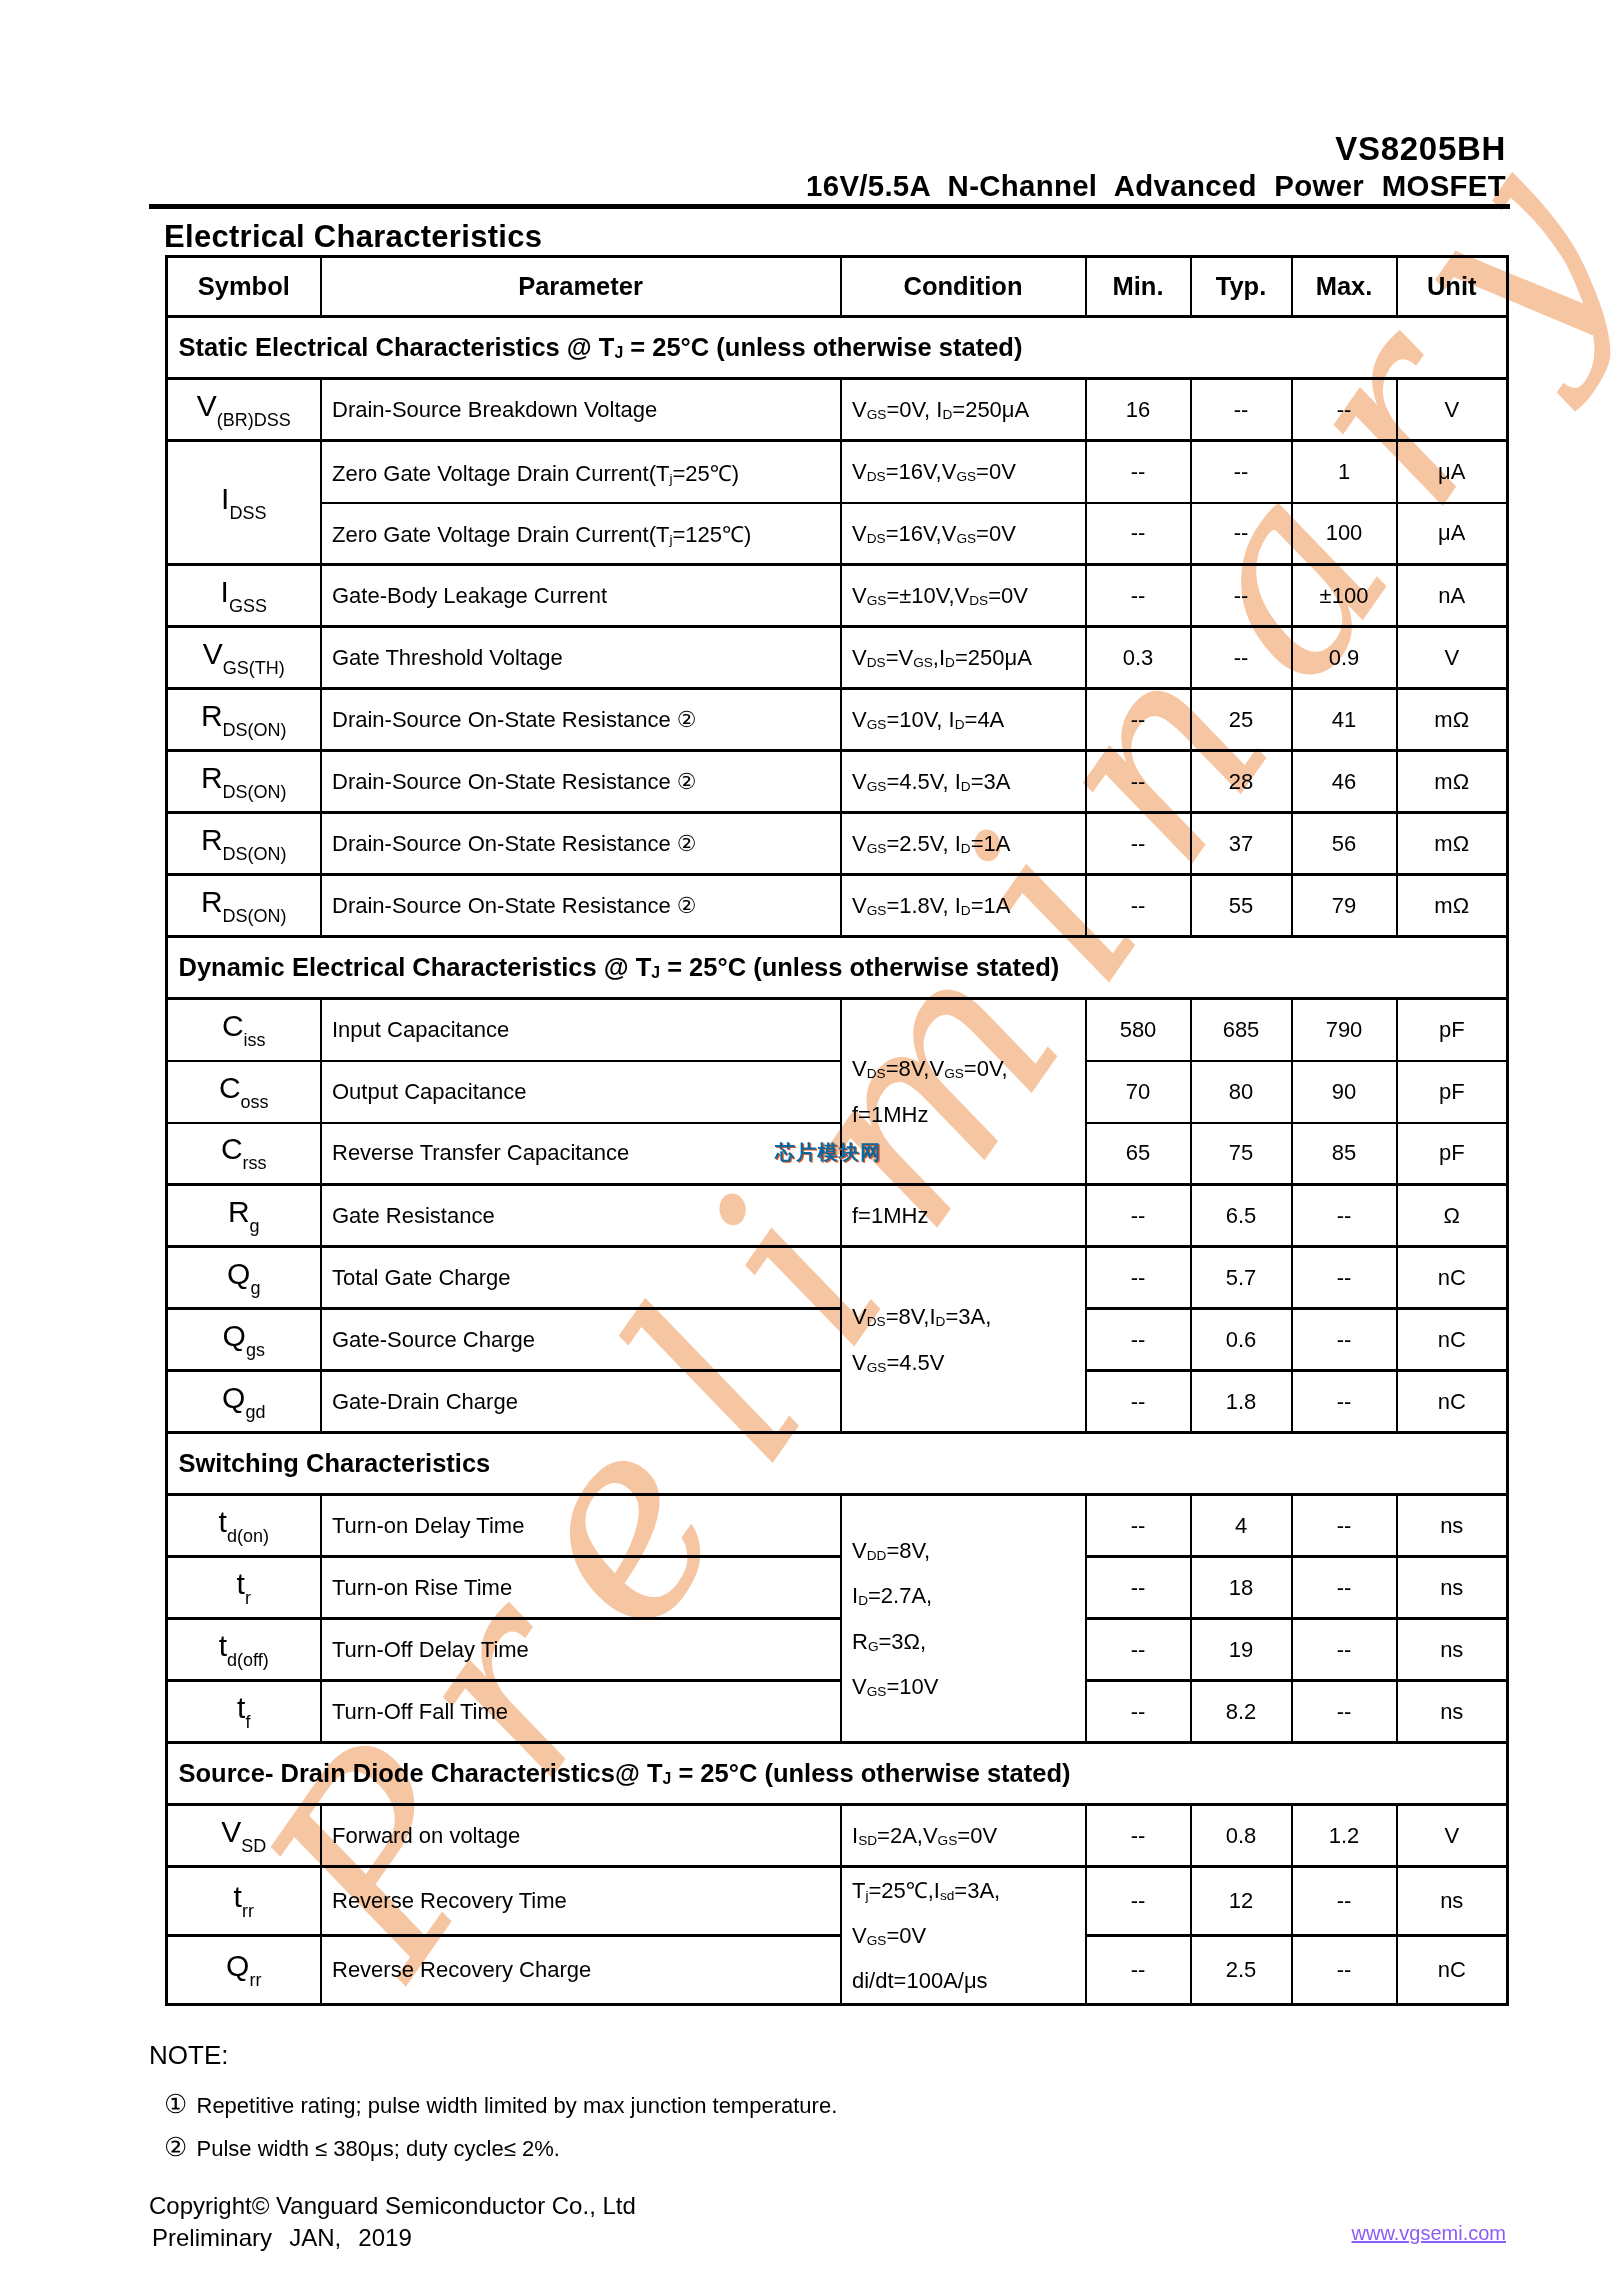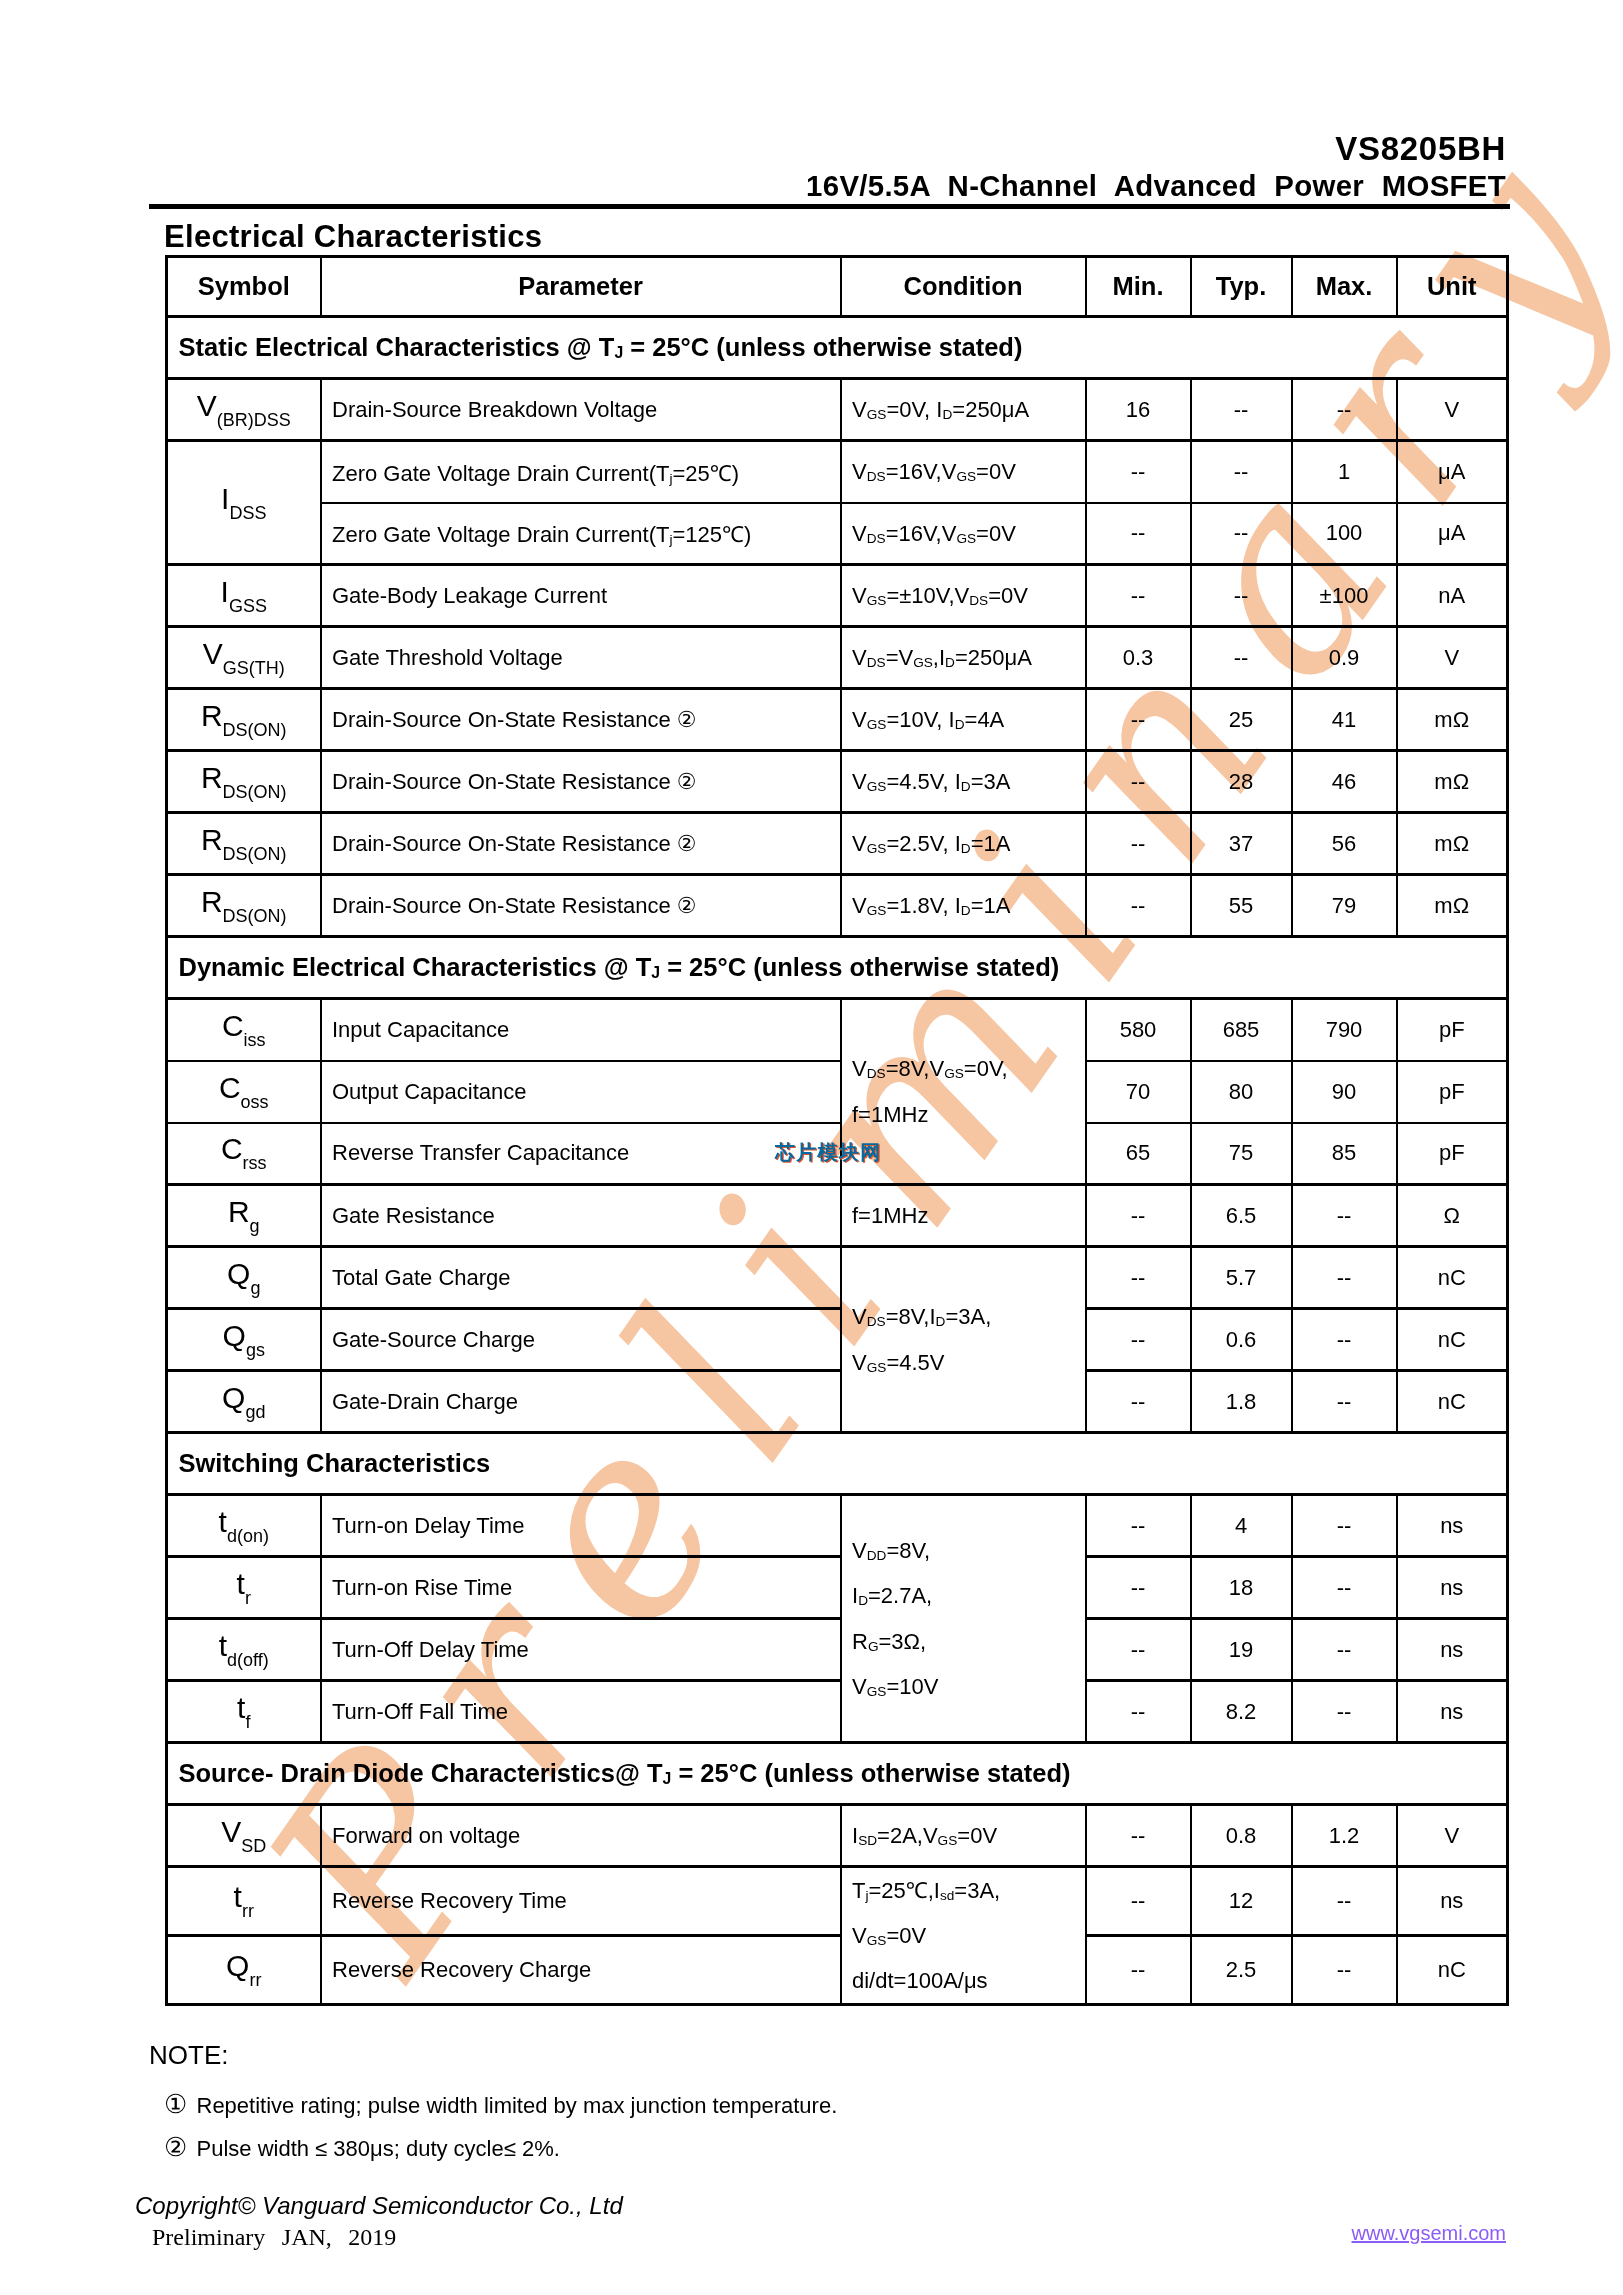--- a/index.html
+++ b/index.html
@@ -42,22 +42,22 @@
   td.cond-cell{font-size:22px;text-align:left;padding-left:11.8px;white-space:pre-line;line-height:2.05;}
   td.num-cell{font-size:22px;text-align:center;padding:0 2.6px;}
   sub.ss{font-size:0.62em;vertical-align:-0.12em;}
 
   
   .note-heading{position:absolute;left:149px;top:2040px;font-size:26px;}
   .note{position:absolute;left:164px;font-size:22px;}
   .note .note-marker{font-size:26px;margin-right:9.2px;}
   .note1{top:2089px;}
   .note2{top:2132px;}
-  .footer-copyright{position:absolute;left:135px;top:2192px;font-size:24px;font-style:italic;}
-  .footer-revision{position:absolute;left:152px;top:2224px;font-size:24px;word-spacing:10.5px;font-family:Liberation Serif, serif;}
+  .footer-copyright{position:absolute;left:149px;top:2192px;font-size:24px;}
+  .footer-revision{position:absolute;left:152px;top:2224px;font-size:24px;word-spacing:10.5px;}
   .footer-link{position:absolute;right:117px;top:2222px;font-size:20px;color:#8b5cf6;text-decoration:underline;cursor:pointer;}
 
   
   .watermark-big{
     position:absolute;left:-144px;top:877px;width:2251px;height:366px;
     transform:rotate(-55deg);transform-origin:center;
     font-family:"DejaVu Serif", serif;font-style:italic;
     font-size:262px;letter-spacing:56px;text-align:center;
     color:#f5bf98;mix-blend-mode:multiply;opacity:0.9;
     z-index:5;pointer-events:none;white-space:nowrap;

